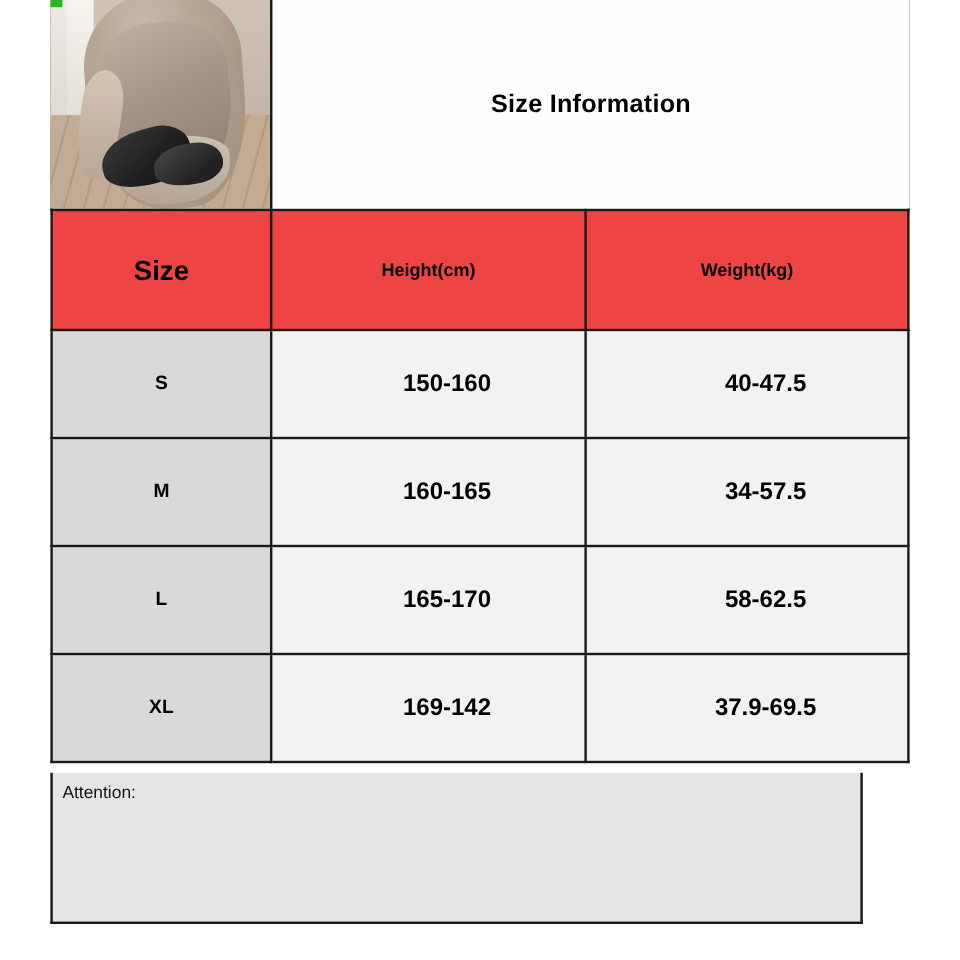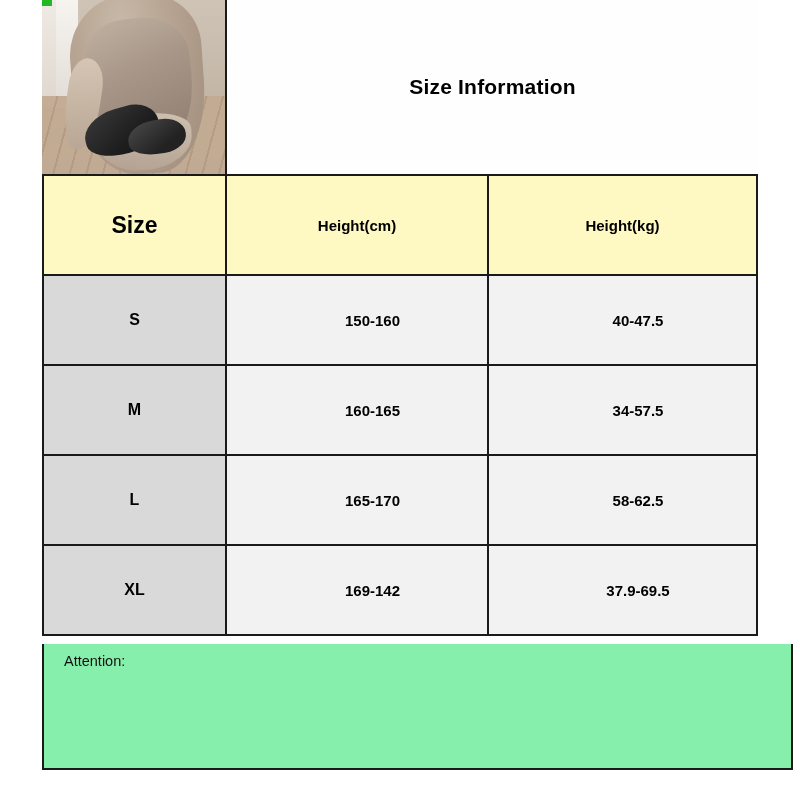--- a/index.html
+++ b/index.html
@@ -156,53 +156,53 @@
     vertical-align: middle;
     font-weight: bold;
     padding: 0;
   }
   .col-size   { width: 183px; }
   .col-height { width: 262px; }
   .col-weight { width: 269px; }
 
   .size-table thead th {
     height: 98px;
-    background: #fef9c3;
+    background: #ef4444;
   }
   .size-table thead th.size-head {
     font-size: 23px;
   }
   .size-table thead th.metric-head {
     font-size: 15px;
     text-align: center;
   }
 
   .size-table tbody tr { height: 90px; }
   .size-table tbody td.size-cell {
     background: #d9d9d9;
     font-size: 16px;
   }
   .size-table tbody td.val-cell {
     background: #f2f2f2;
-    font-size: 15px;
+    font-size: 20px;
     padding-left: 31px;
   }
 
   
   .attention {
     position: absolute;
     left: 42px;
     top: 644px;
-    width: 751px;
+    width: 677px;
     height: 126px;
     box-sizing: border-box;
     border: 2px solid #1a1a1a;
     border-top: none;
-    background: #86efac;
-    padding: 6px 8px 0 20px;
+    background: #e5e5e5;
+    padding: 6px 8px 0 8px;
   }
   .attention p {
     margin: 0;
     font-size: 14.5px;
     line-height: 1.55;
     color: #111;
   }
 
   
   .sheet-left {
@@ -246,21 +246,21 @@
   <table class="size-table">
     <colgroup>
       <col class="col-size">
       <col class="col-height">
       <col class="col-weight">
     </colgroup>
     <thead>
       <tr>
         <th class="size-head">Size</th>
         <th class="metric-head">Height(cm)</th>
-        <th class="metric-head">Height(kg)</th>
+        <th class="metric-head">Weight(kg)</th>
       </tr>
     </thead>
     <tbody>
       <tr>
         <td class="size-cell">S</td>
         <td class="val-cell">150-160</td>
         <td class="val-cell">40-47.5</td>
       </tr>
       <tr>
         <td class="size-cell">M</td>

